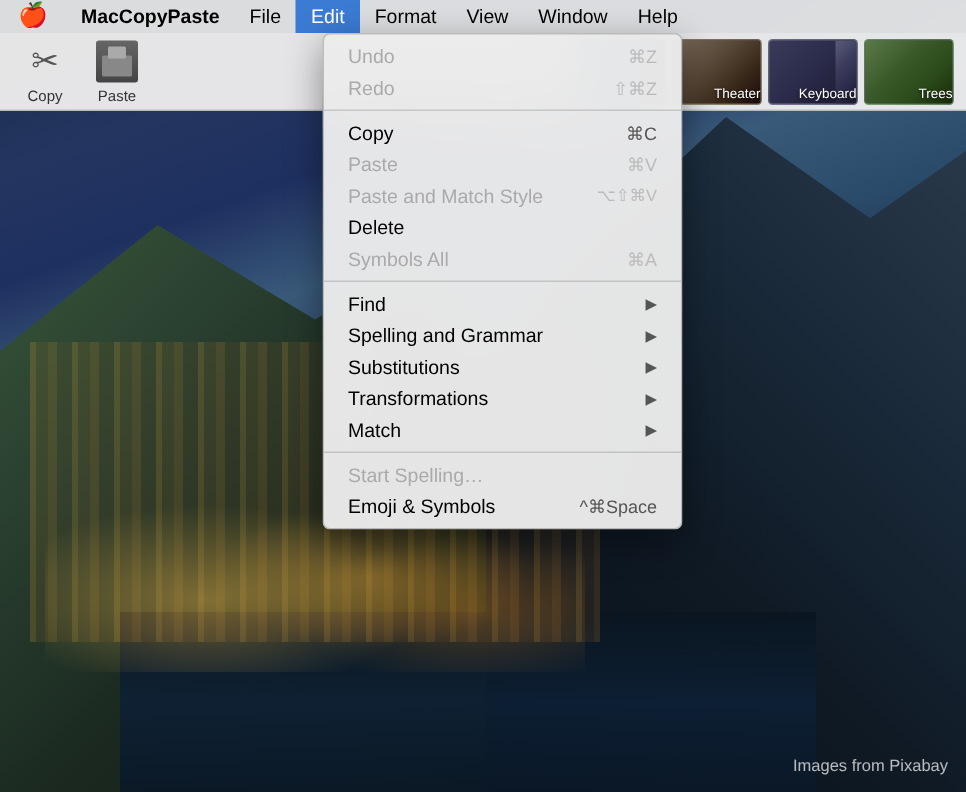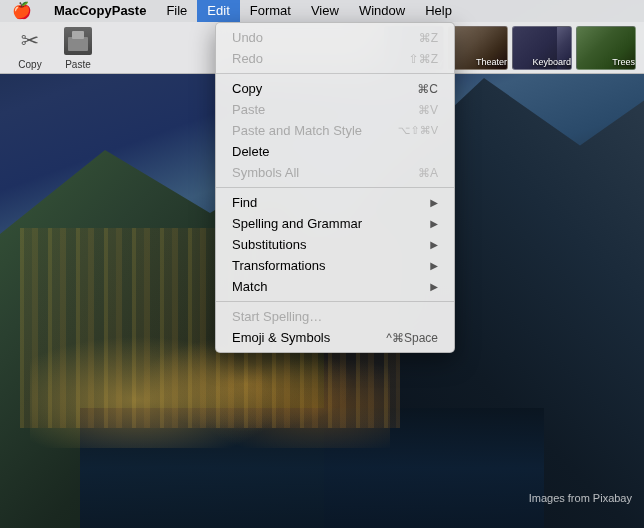--- a/index.html
+++ b/index.html
@@ -245,21 +245,21 @@
       right: 0;
       text-align: right;
       font-size: 9px;
       color: white;
       text-shadow: 0 1px 2px rgba(0,0,0,0.8);
     }
 
     
     .pixabay-credit {
       position: absolute;
-      bottom: 24px;
+      bottom: 11px;
       right: 12px;
       color: rgba(255,255,255,0.7);
       font-size: 11px;
       z-index: 50;
     }
 
     
     .dropdown-menu {
       position: absolute;
       top: 22px;

